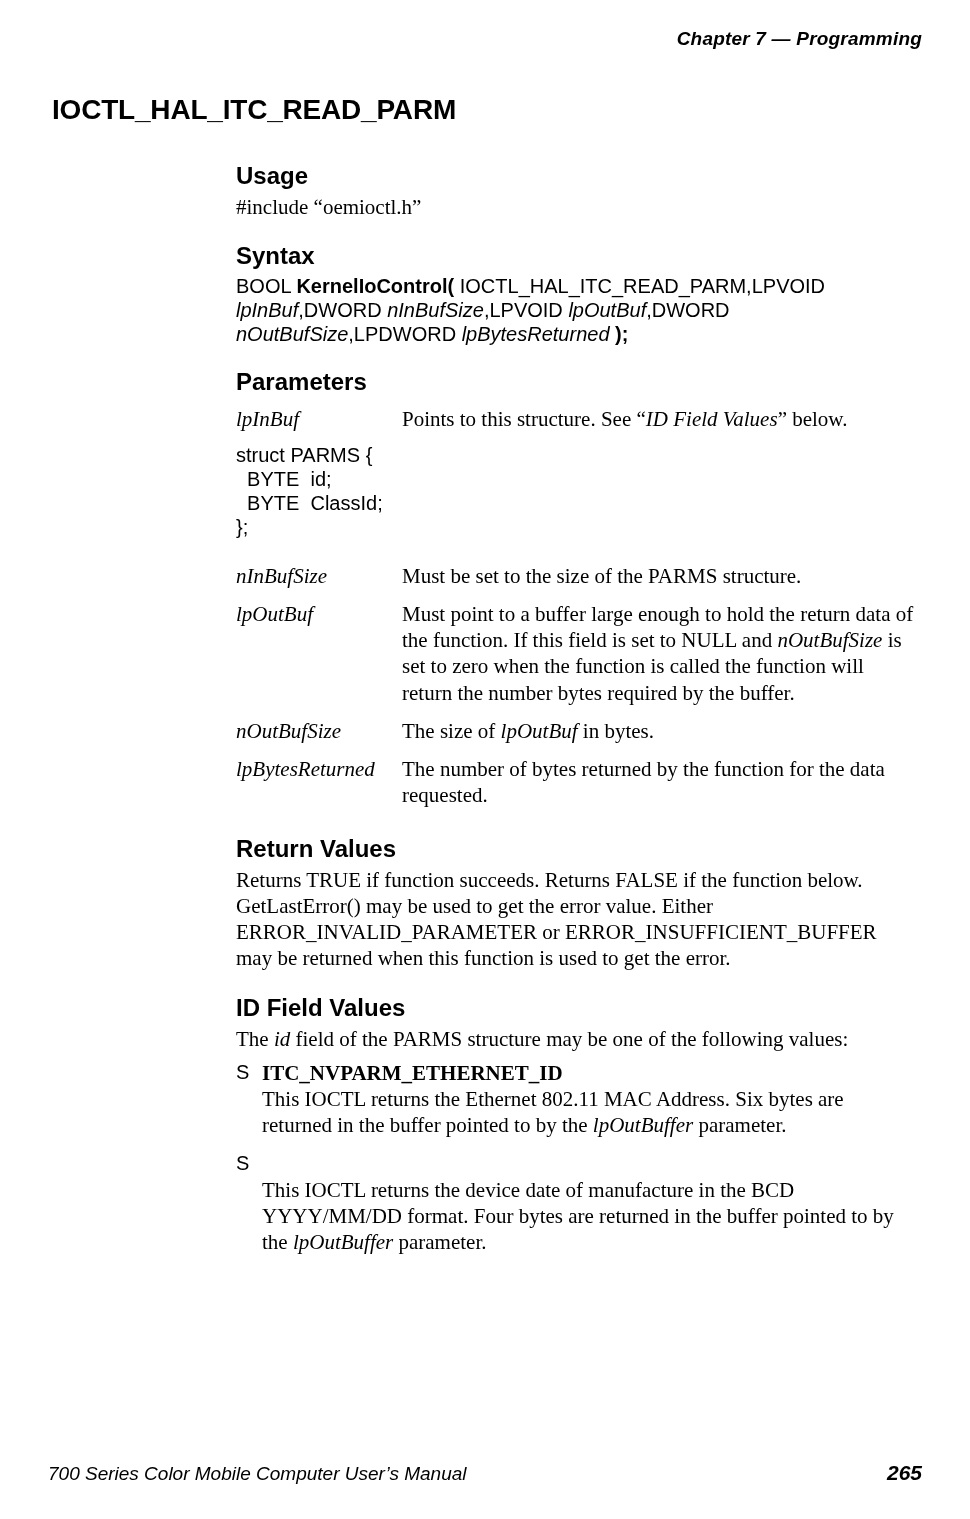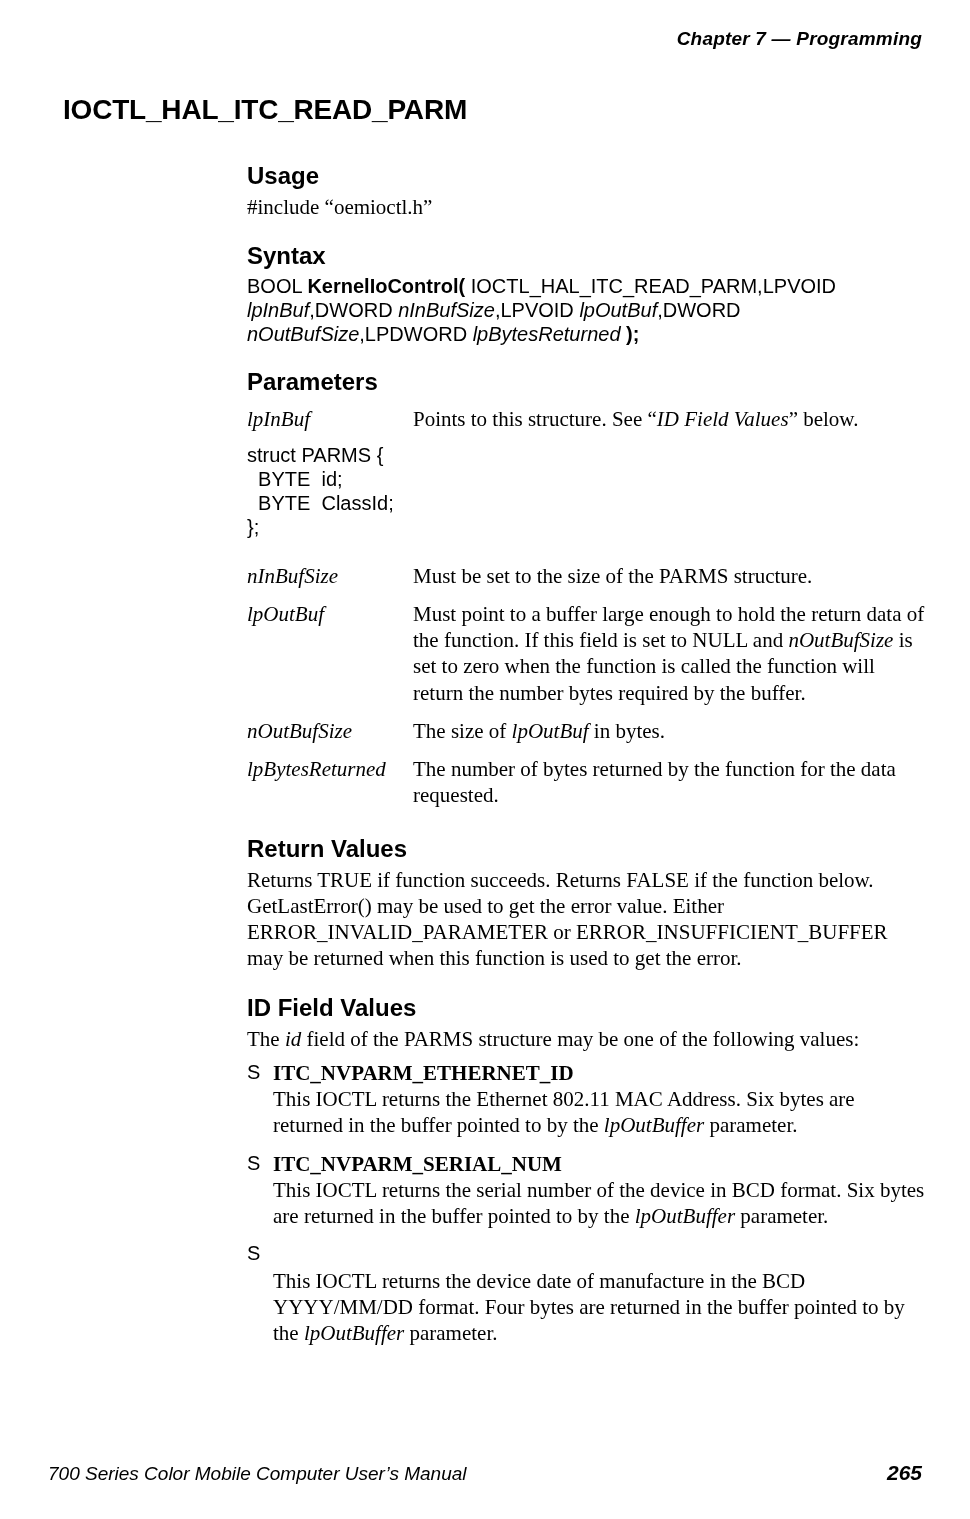--- a/index.html
+++ b/index.html
@@ -9,21 +9,21 @@
     background: #ffffff;
     font-family: "Adobe Garamond Pro", Garamond, "Times New Roman", serif;
     color: #000000;
     -webkit-font-smoothing: antialiased;
   }
   .page {
     width: 970px;
     height: 1519px;
     position: relative;
     box-sizing: border-box;
-    padding: 28px 48px 40px 47px;
+    padding: 28px 48px 40px 36px;
   }
   .running-head {
     text-align: right;
     font-family: "Myriad Pro", "Segoe UI", "Helvetica Neue", Arial, sans-serif;
     font-weight: 700;
     font-style: italic;
     font-size: 19px;
     letter-spacing: 0.2px;
   }
   .h1 {
@@ -182,24 +182,20 @@
 
     <div class="h2">ID Field Values</div>
     <p class="body mb-sm" style="margin-bottom:8px;">The <i>id</i> field of the PARMS structure may be one of the following values:</p>
 
     <ul class="bullets">
       <li>
         <span class="li-title">ITC_NVPARM_ETHERNET_ID</span><br>
         <span>This IOCTL returns the Ethernet 802.11 MAC Address. Six bytes are returned in the buffer pointed to by the <i>lpOutBuffer</i> parameter.</span>
       </li>
       <li>
-        <span class="li-title">ITC_NVPARM_SERIAL_NUM</span><br>
-        <span>This IOCTL returns the serial number of the device in BCD format. Six bytes are returned in the buffer pointed to by the <i>lpOutBuffer</i> parameter.</span>
-      </li>
-      <li>
         <br>
         <span>This IOCTL returns the device date of manufacture in the BCD YYYY/MM/DD format. Four bytes are returned in the buffer pointed to by the <i>lpOutBuffer</i> parameter.</span>
       </li>
     </ul>
 
   </div>
 
   <div class="footer">
     <span class="footer-left">700 Series Color Mobile Computer User’s Manual</span>
     <span class="footer-right">265</span>

